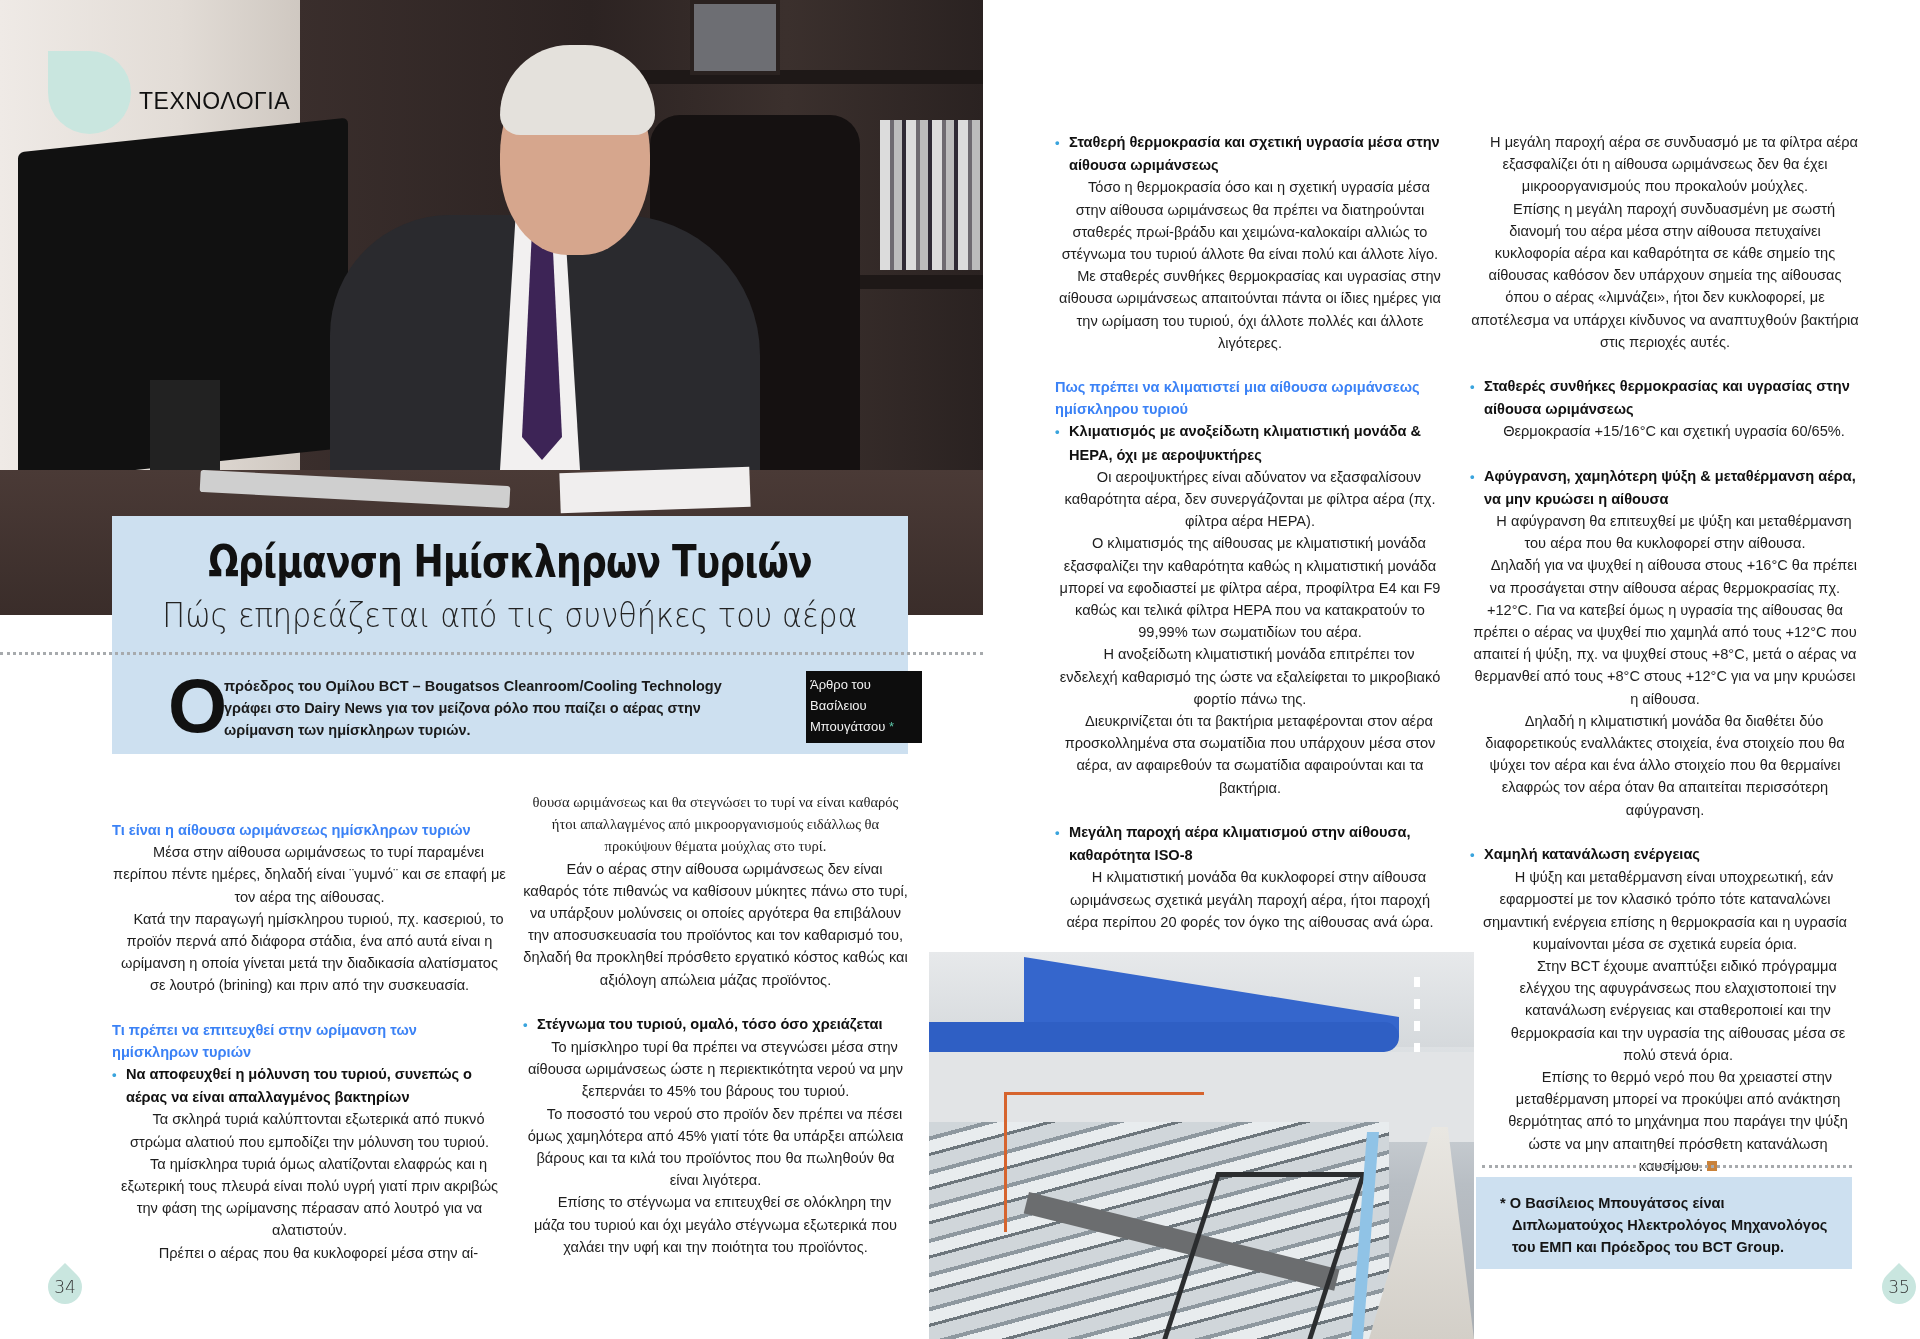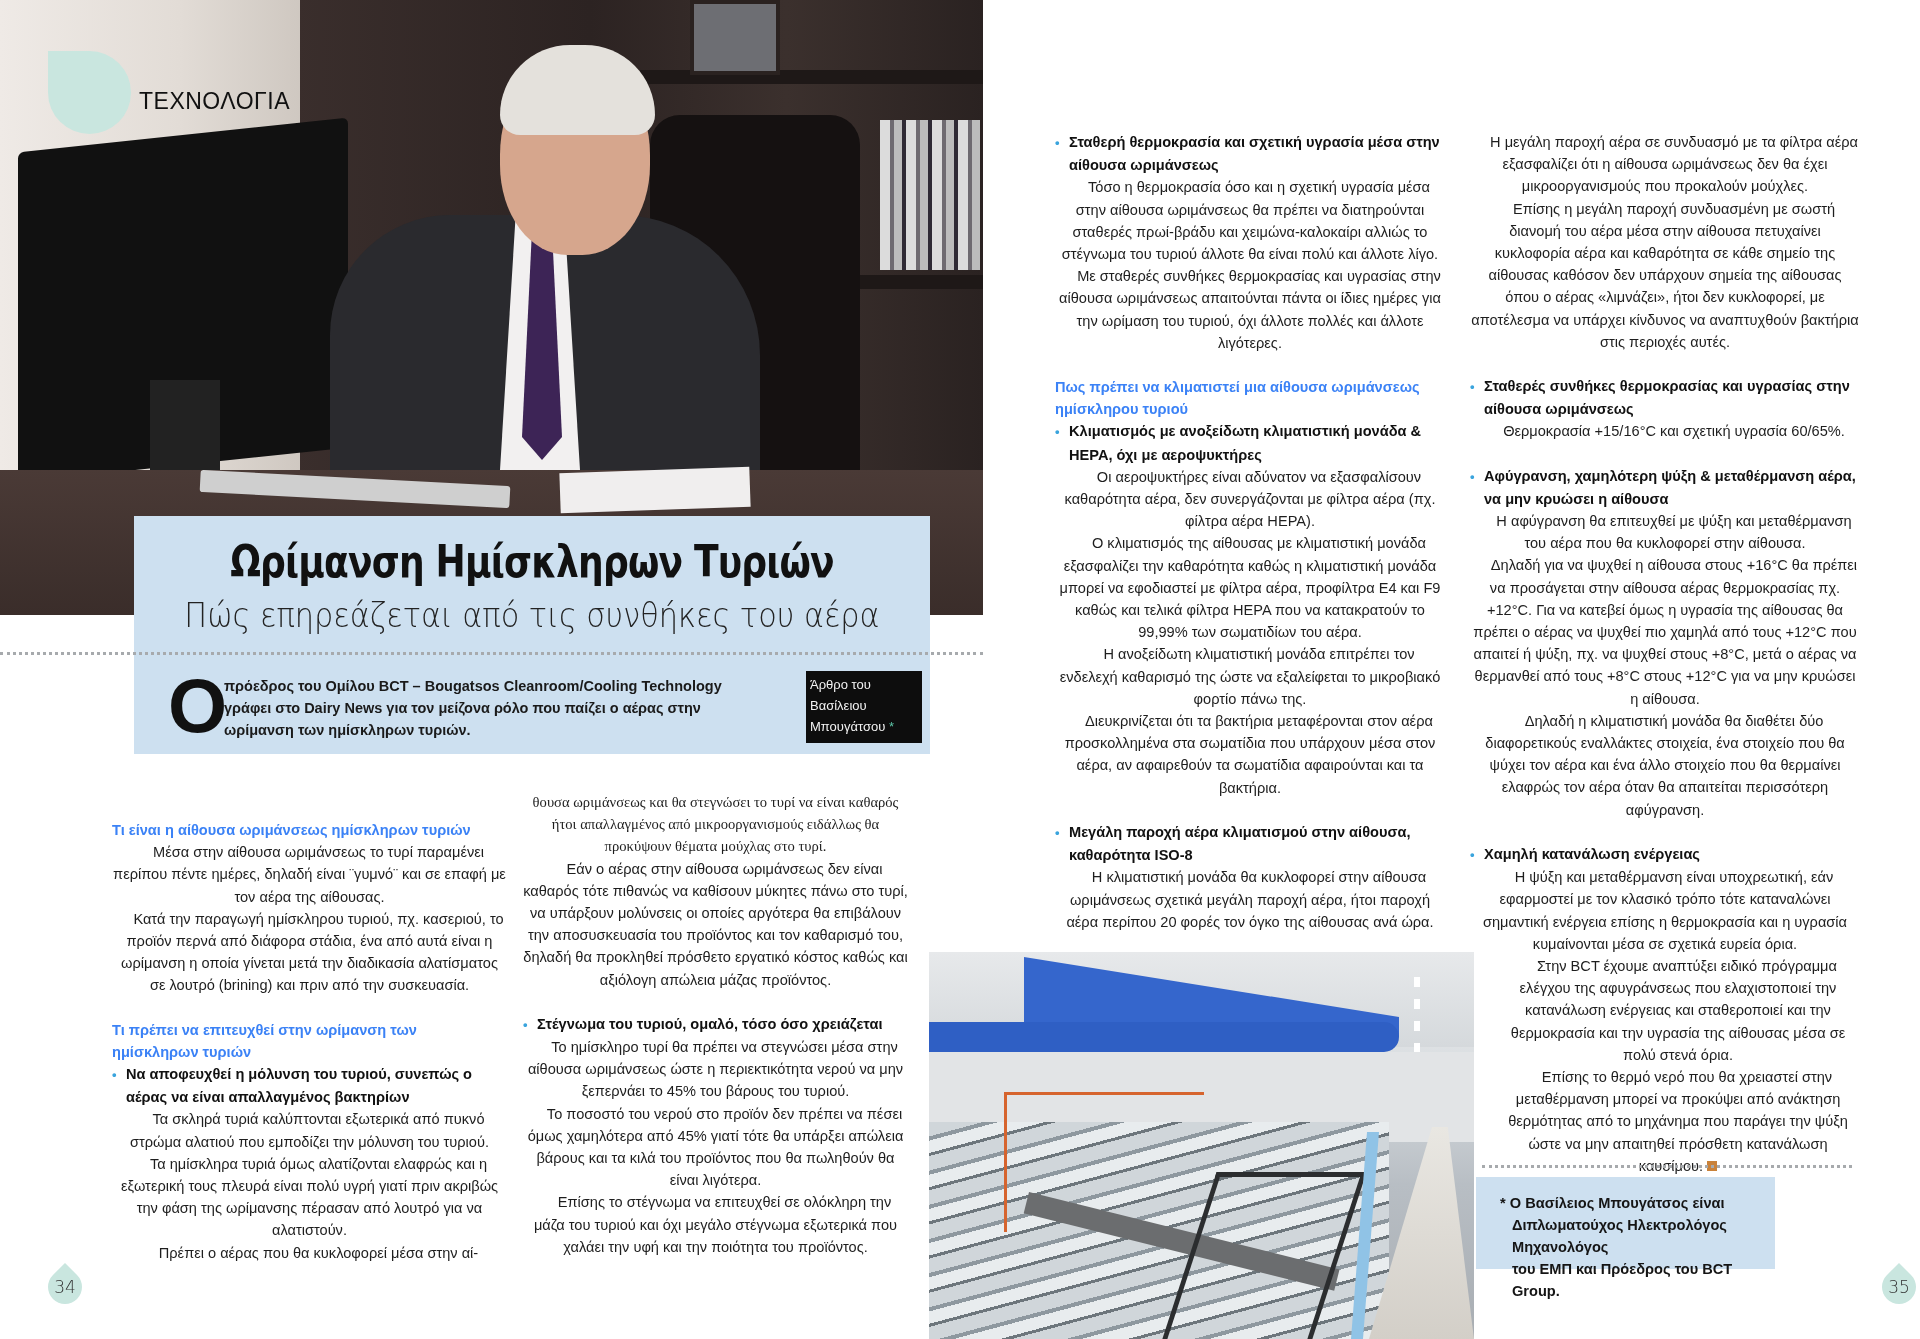--- a/index.html
+++ b/index.html
@@ -28,21 +28,21 @@
   .photo-office .desk { position:absolute; left:0; top:470px; width:983px; height:145px; background: linear-gradient(180deg,#4a3a36 0%,#3a2d2a 100%); }
   .photo-office .keyboard { position:absolute; left:200px; top:478px; width:310px; height:22px; background:#cfcfcf; border-radius:3px; transform: rotate(3deg); }
   .photo-office .papers { position:absolute; left:560px; top:470px; width:190px; height:40px; background:#f0eeee; transform: rotate(-2deg); }
 
   
   .section-tag-shape { position:absolute; left:48px; top:51px; width:83px; height:83px; background:#c9e6df;
     border-radius: 0 50% 50% 50%; }
   .section-tag { position:absolute; left:139px; top:88px; font-family:"Liberation Sans", sans-serif; font-size:23px; letter-spacing:0.5px; color:#111; }
 
   
-  .title-box { position:absolute; left:112px; top:516px; width:796px; height:238px; background:#cde0f0;margin-left:22px; }
+  .title-box { position:absolute; left:112px; top:516px; width:796px; height:238px; background:#cde0f0; }
   .title-main { position:absolute; left:0; top:20px; width:100%; text-align:center;
     font-family:"DejaVu Sans", sans-serif; font-weight:bold; font-size:44px; letter-spacing:-1px; color:#111;
     transform: scaleX(0.82); }
   .title-sub { position:absolute; left:0; top:80px; width:100%; text-align:center;
     font-family:"DejaVu Sans", sans-serif; font-weight:200; font-size:33px; color:#222; transform: scaleX(0.92); }
   .dotted-rule { position:absolute; height:0; border-top:3px dotted #a7aaad; }
   .rule-top { left:0; top:652px; width:983px; }
   .dropcap { position:absolute; left:168px; top:668px; font-family:"Liberation Sans", sans-serif; font-weight:bold; font-size:76px; line-height:76px; color:#111; }
   .lead { position:absolute; left:224px; top:675px; width:520px; font-family:"Liberation Sans", sans-serif; font-weight:bold; font-size:14.5px; line-height:22px; color:#1a1a1a; }
   .author-box { position:absolute; left:806px; top:671px; width:116px; height:72px; background:#0d0d0d; color:#f2f2f2;
@@ -75,21 +75,21 @@
   .photo-factory .racks { position:absolute; left:0; top:170px; width:460px; height:217px;
     background: repeating-linear-gradient(165deg,#d0d6da 0 14px,#8e989f 14px 18px,#e8ecee 18px 30px,#6d767c 30px 33px); }
   .photo-factory .beam { position:absolute; left:100px; top:240px; width:320px; height:22px; background:#6b6d6f; transform: rotate(14deg); transform-origin:left top; }
   .photo-factory .orange { position:absolute; left:75px; top:140px; width:200px; height:140px; border:3px solid #d6642e; border-right:none; border-bottom:none; }
   .photo-factory .frame-dark { position:absolute; left:260px; top:220px; width:150px; height:170px; border:5px solid #2b2d2f; border-bottom:none; transform: skewX(-18deg); }
   .photo-factory .walkway { position:absolute; left:440px; top:175px; width:105px; height:212px; background: linear-gradient(180deg,#e9e7e2,#d3cfc8); clip-path: polygon(60% 0,75% 0,100% 100%,0 100%); }
   .photo-factory .blue-rail { position:absolute; left:410px; top:180px; width:40px; height:207px; background:#90c3e6; clip-path: polygon(70% 0,100% 0,60% 100%,30% 100%); }
 
   
   .rule-bio { left:1482px; top:1165px; width:370px; }
-  .bio-box { position:absolute; left:1476px; top:1177px; width:299px; height:92px; background:#cde0f0;
+  .bio-box { position:absolute; left:1476px; top:1177px; width:376px; height:92px; background:#cde0f0;
     padding:15px 0 1px 24px; font-family:"Liberation Sans", sans-serif; font-weight:bold; font-size:14.6px; line-height:22px; color:#151515; }
   .bio-box .line { display:block; padding-left:12px; }
   .bio-box .line.first { padding-left:0; }
 
   
   .page-num { position:absolute; width:34px; height:34px; background:#c9e6df; border-radius: 0 50% 50% 50%; transform: rotate(45deg); }
   .page-num span { position:absolute; left:0; top:0; width:34px; height:34px; line-height:34px; text-align:center;
     transform: rotate(-45deg); font-family:"DejaVu Sans", sans-serif; font-weight:200; font-size:17px; color:#333; }
   .page-left { left:48px; top:1270px; }
   .page-right { left:1882px; top:1270px; }

